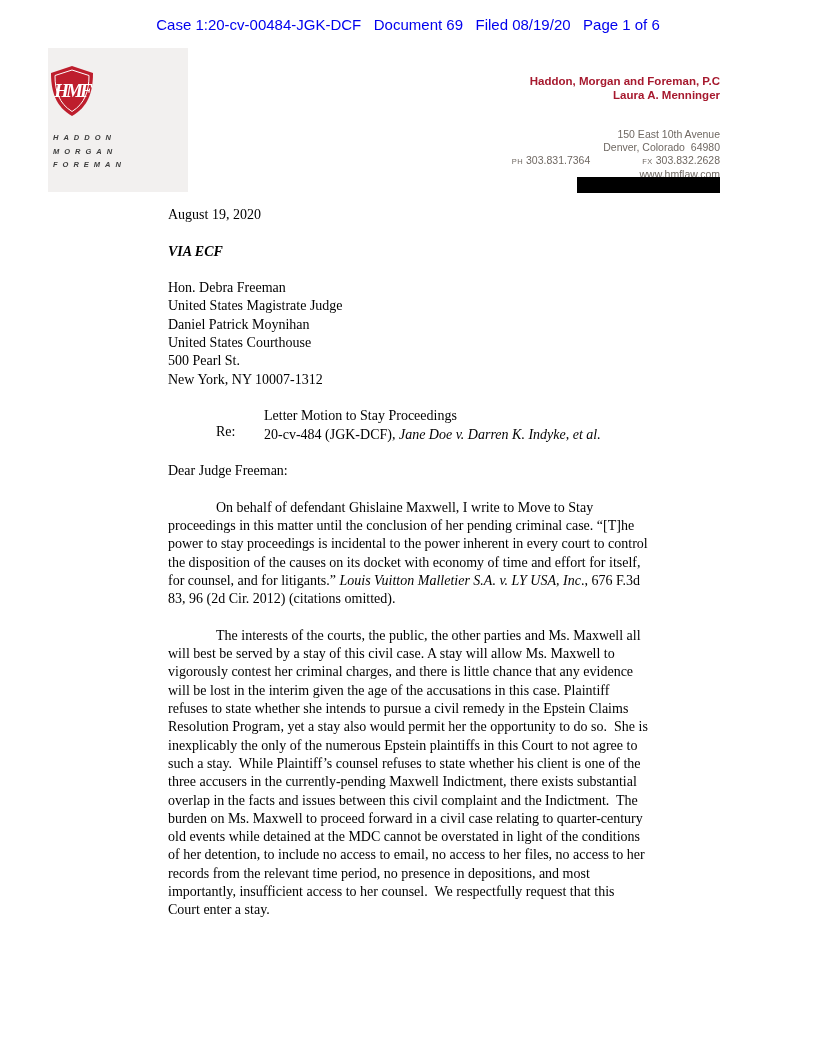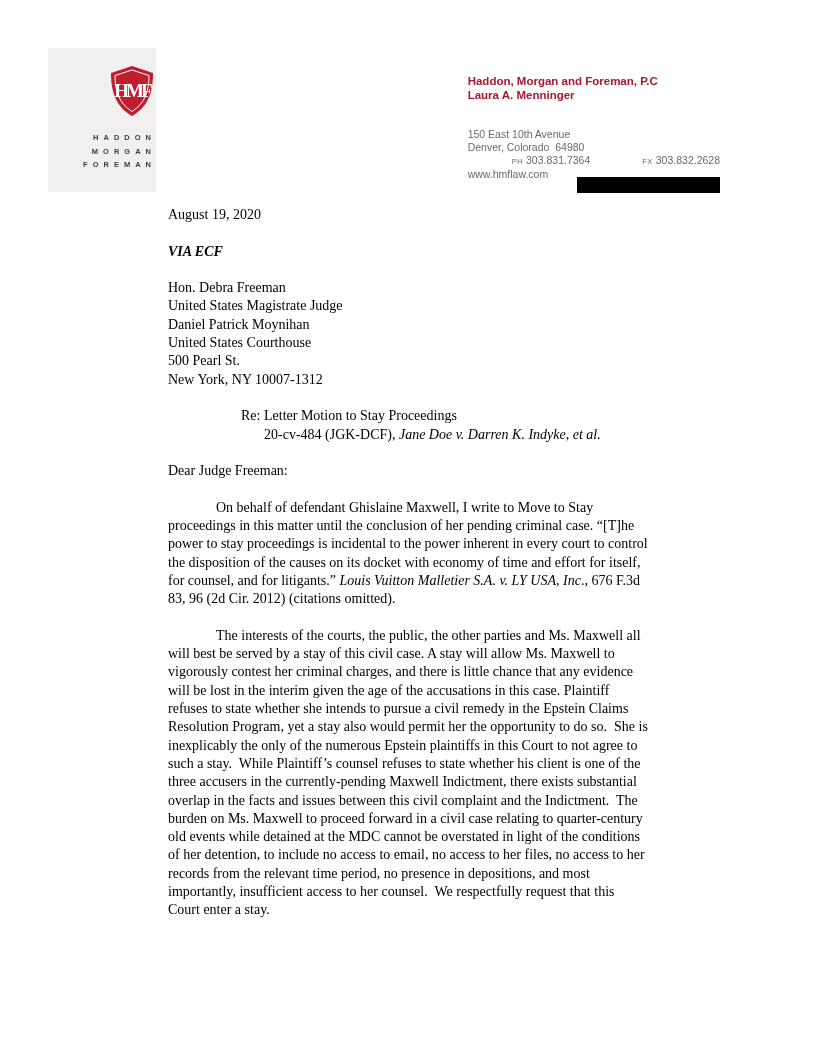--- a/index.html
+++ b/index.html
@@ -29,43 +29,44 @@
     line-height: 18px;
     color: #0000EE;
     white-space: pre;
   }
 
   
   .logo-box {
     position: absolute;
     left: 48px;
     top: 48px;
-    width: 108px;
+    width: 140px;
     height: 144px;
     background: #f2f0ef;
-    text-align: right;
+    text-align: left;
+    font-style: italic;
   }
   .logo-box svg { margin-top: 16px; }
   .logo-words {
     margin-top: 9px;
     font-family: "Liberation Sans", sans-serif;
     font-size: 7.5px;
     font-weight: bold;
     letter-spacing: 5px;
     text-indent: 5px;
     color: #3d3d3d;
     line-height: 13.5px;
   }
 
   
   .lh-right {
     position: absolute;
     top: 74px;
     right: 96px;
-    text-align: left;
+    text-align: right;
     font-family: "Liberation Sans", sans-serif;
   }
   .firm-name, .attorney-name {
     color: #A6192E;
     font-weight: bold;
     font-size: 11.5px;
     line-height: 14px;
   }
   .lh-address {
     margin-top: 26px;
@@ -90,32 +91,33 @@
     position: absolute;
     left: 168px;
     top: 206px;
     width: 588px;
     font-size: 14px;
     line-height: 18.3px;
   }
   .block { margin: 0 0 18.3px 0; }
   .via-line { font-weight: bold; font-style: italic; }
   .re-block { position: relative; padding-left: 96px; }
-  .re-label { position: absolute; left: 48px; top: 0; margin-left: 25px; }
+  .re-label { position: absolute; left: 48px; top: 16px; }
   .para {
     white-space: pre-wrap;
     tab-size: 48px;
   }
   .italic { font-style: italic; margin-top: 47px; }
 </style>
 </head>
 <body>
 
 <div class="page">
 
+  <div class="case-stamp">Case 1:20-cv-00484-JGK-DCF   Document 69   Filed 08/19/20   Page 1 of 6</div>
 
   <div class="logo-box">
     <svg width="48" height="54" viewBox="0 0 48 54" aria-hidden="true">
       <path d="M24 2 L45 9 C45 28 40 43 24 52 C8 43 3 28 3 9 Z" fill="#BE1E2D"></path>
       <path d="M24 6 L41 11.5 C41 27 37 39.5 24 47.5 C11 39.5 7 27 7 11.5 Z" fill="none" stroke="#ffffff" stroke-width="1"></path>
       <text x="24" y="33" text-anchor="middle" font-family="Liberation Serif, serif" font-size="19" font-weight="bold" fill="#ffffff" letter-spacing="-3">HMF</text>
     </svg>
     <div class="logo-words">
       <div>HADDON</div>
       <div>MORGAN</div>

